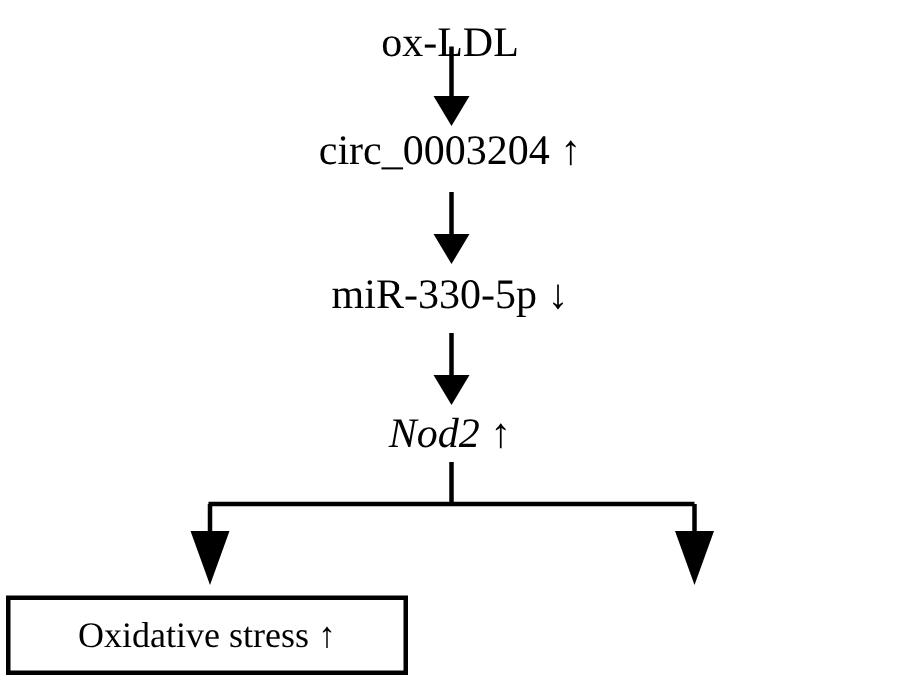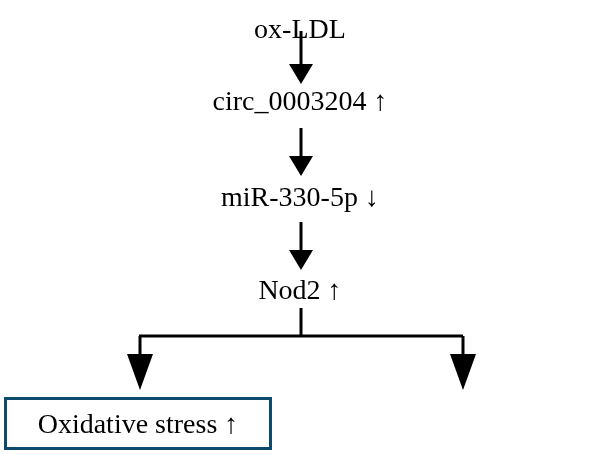--- a/index.html
+++ b/index.html
@@ -26,26 +26,26 @@
     font-size: 28px;
     line-height: 30px;
     white-space: nowrap;
     color: #000000;
   }
 
   
   .box-node {
     position: absolute;
     box-sizing: border-box;
-    border: 3px solid #0c4a6e;
+    border: 3px solid #000000;
     background: #ffffff;
     display: flex;
     align-items: center;
     justify-content: center;
-    font-size: 28px;
+    font-size: 24px;
     line-height: 30px;
     white-space: nowrap;
     color: #000000;
   }
 
   
   #edges {
     position: absolute;
     left: 0;
     top: 0;
@@ -100,20 +100,20 @@
       <polygon points="450,354 476,354 463,390"></polygon>
     </g>
   </svg>
 
   <div class="node-text" style="top:14px;">ox-LDL</div>
 
   <div class="node-text" style="top:86px;font-family:Liberation Serif, serif;">circ_0003204 ↑</div>
 
   <div class="node-text" style="top:182px;">miR-330-5p ↓</div>
 
-  <div class="node-text" style="top:275px;">Nod2 ↑</div>
+  <div class="node-text" style="top:275px;font-style:italic;">Nod2 ↑</div>
 
   <div class="box-node" style="left:4px; top:397px; width:268px; height:53px;">
     <span>Oxidative stress ↑</span>
   </div>
 
 
 </div>
 
 </body></html>

